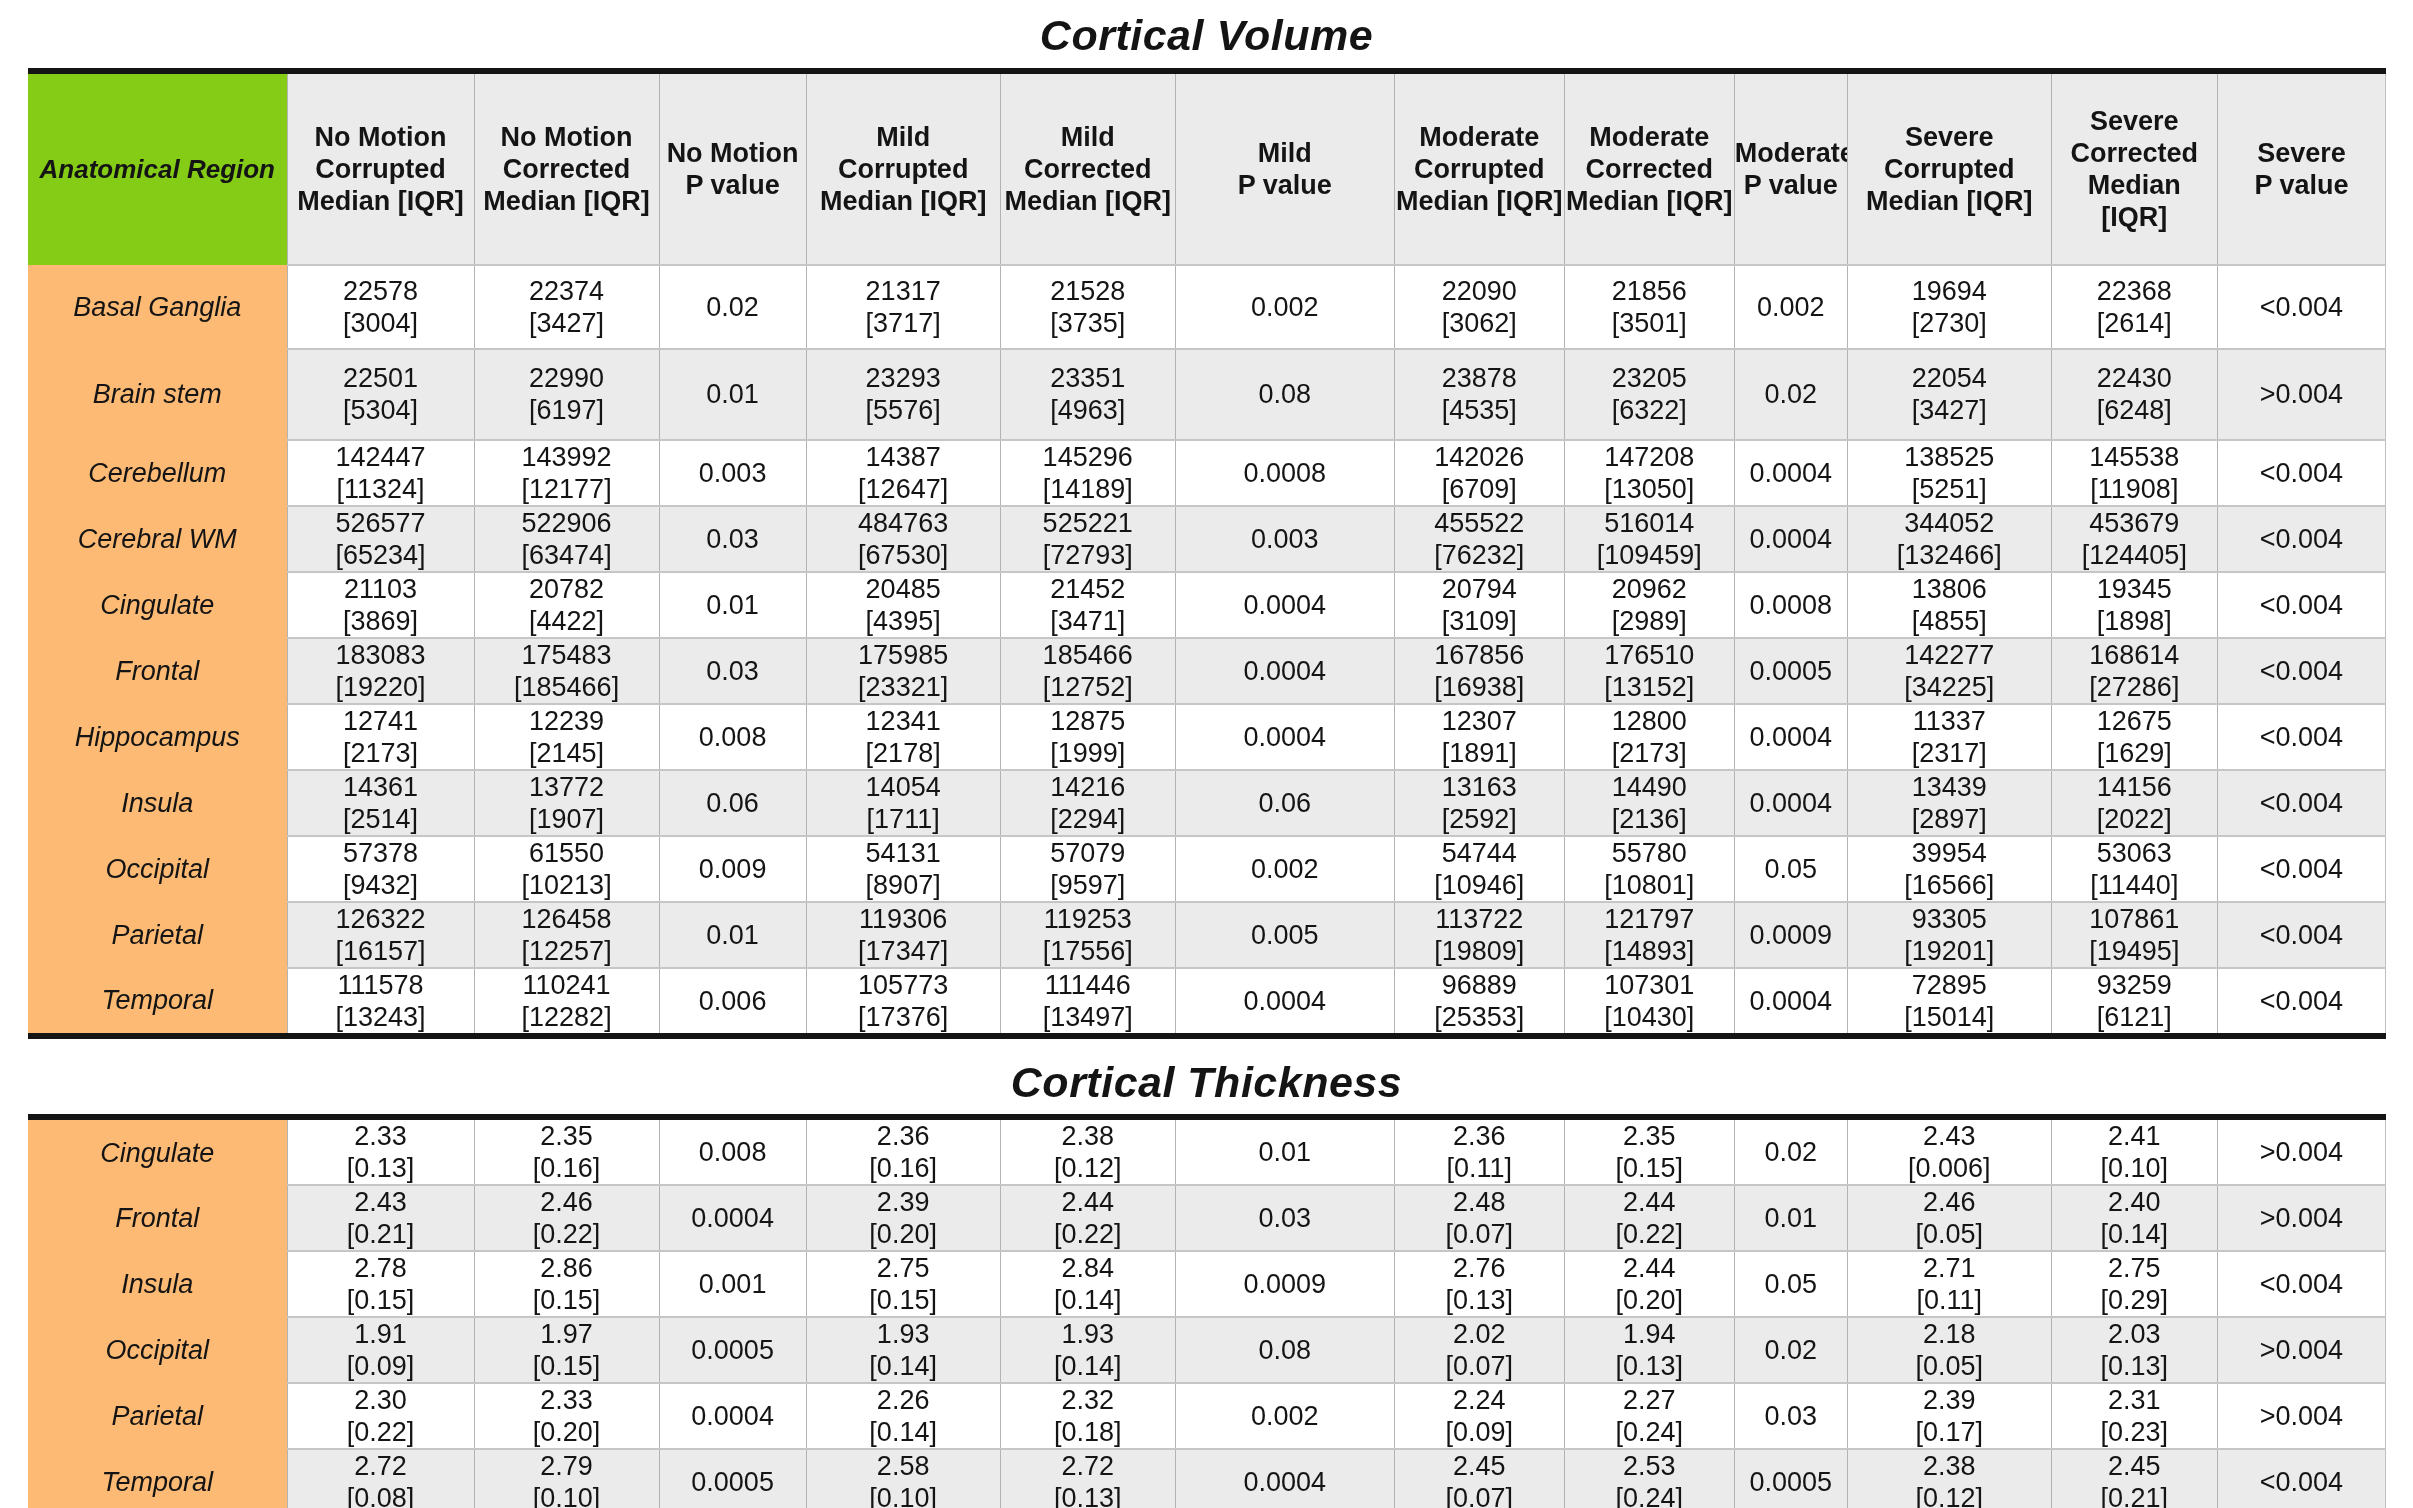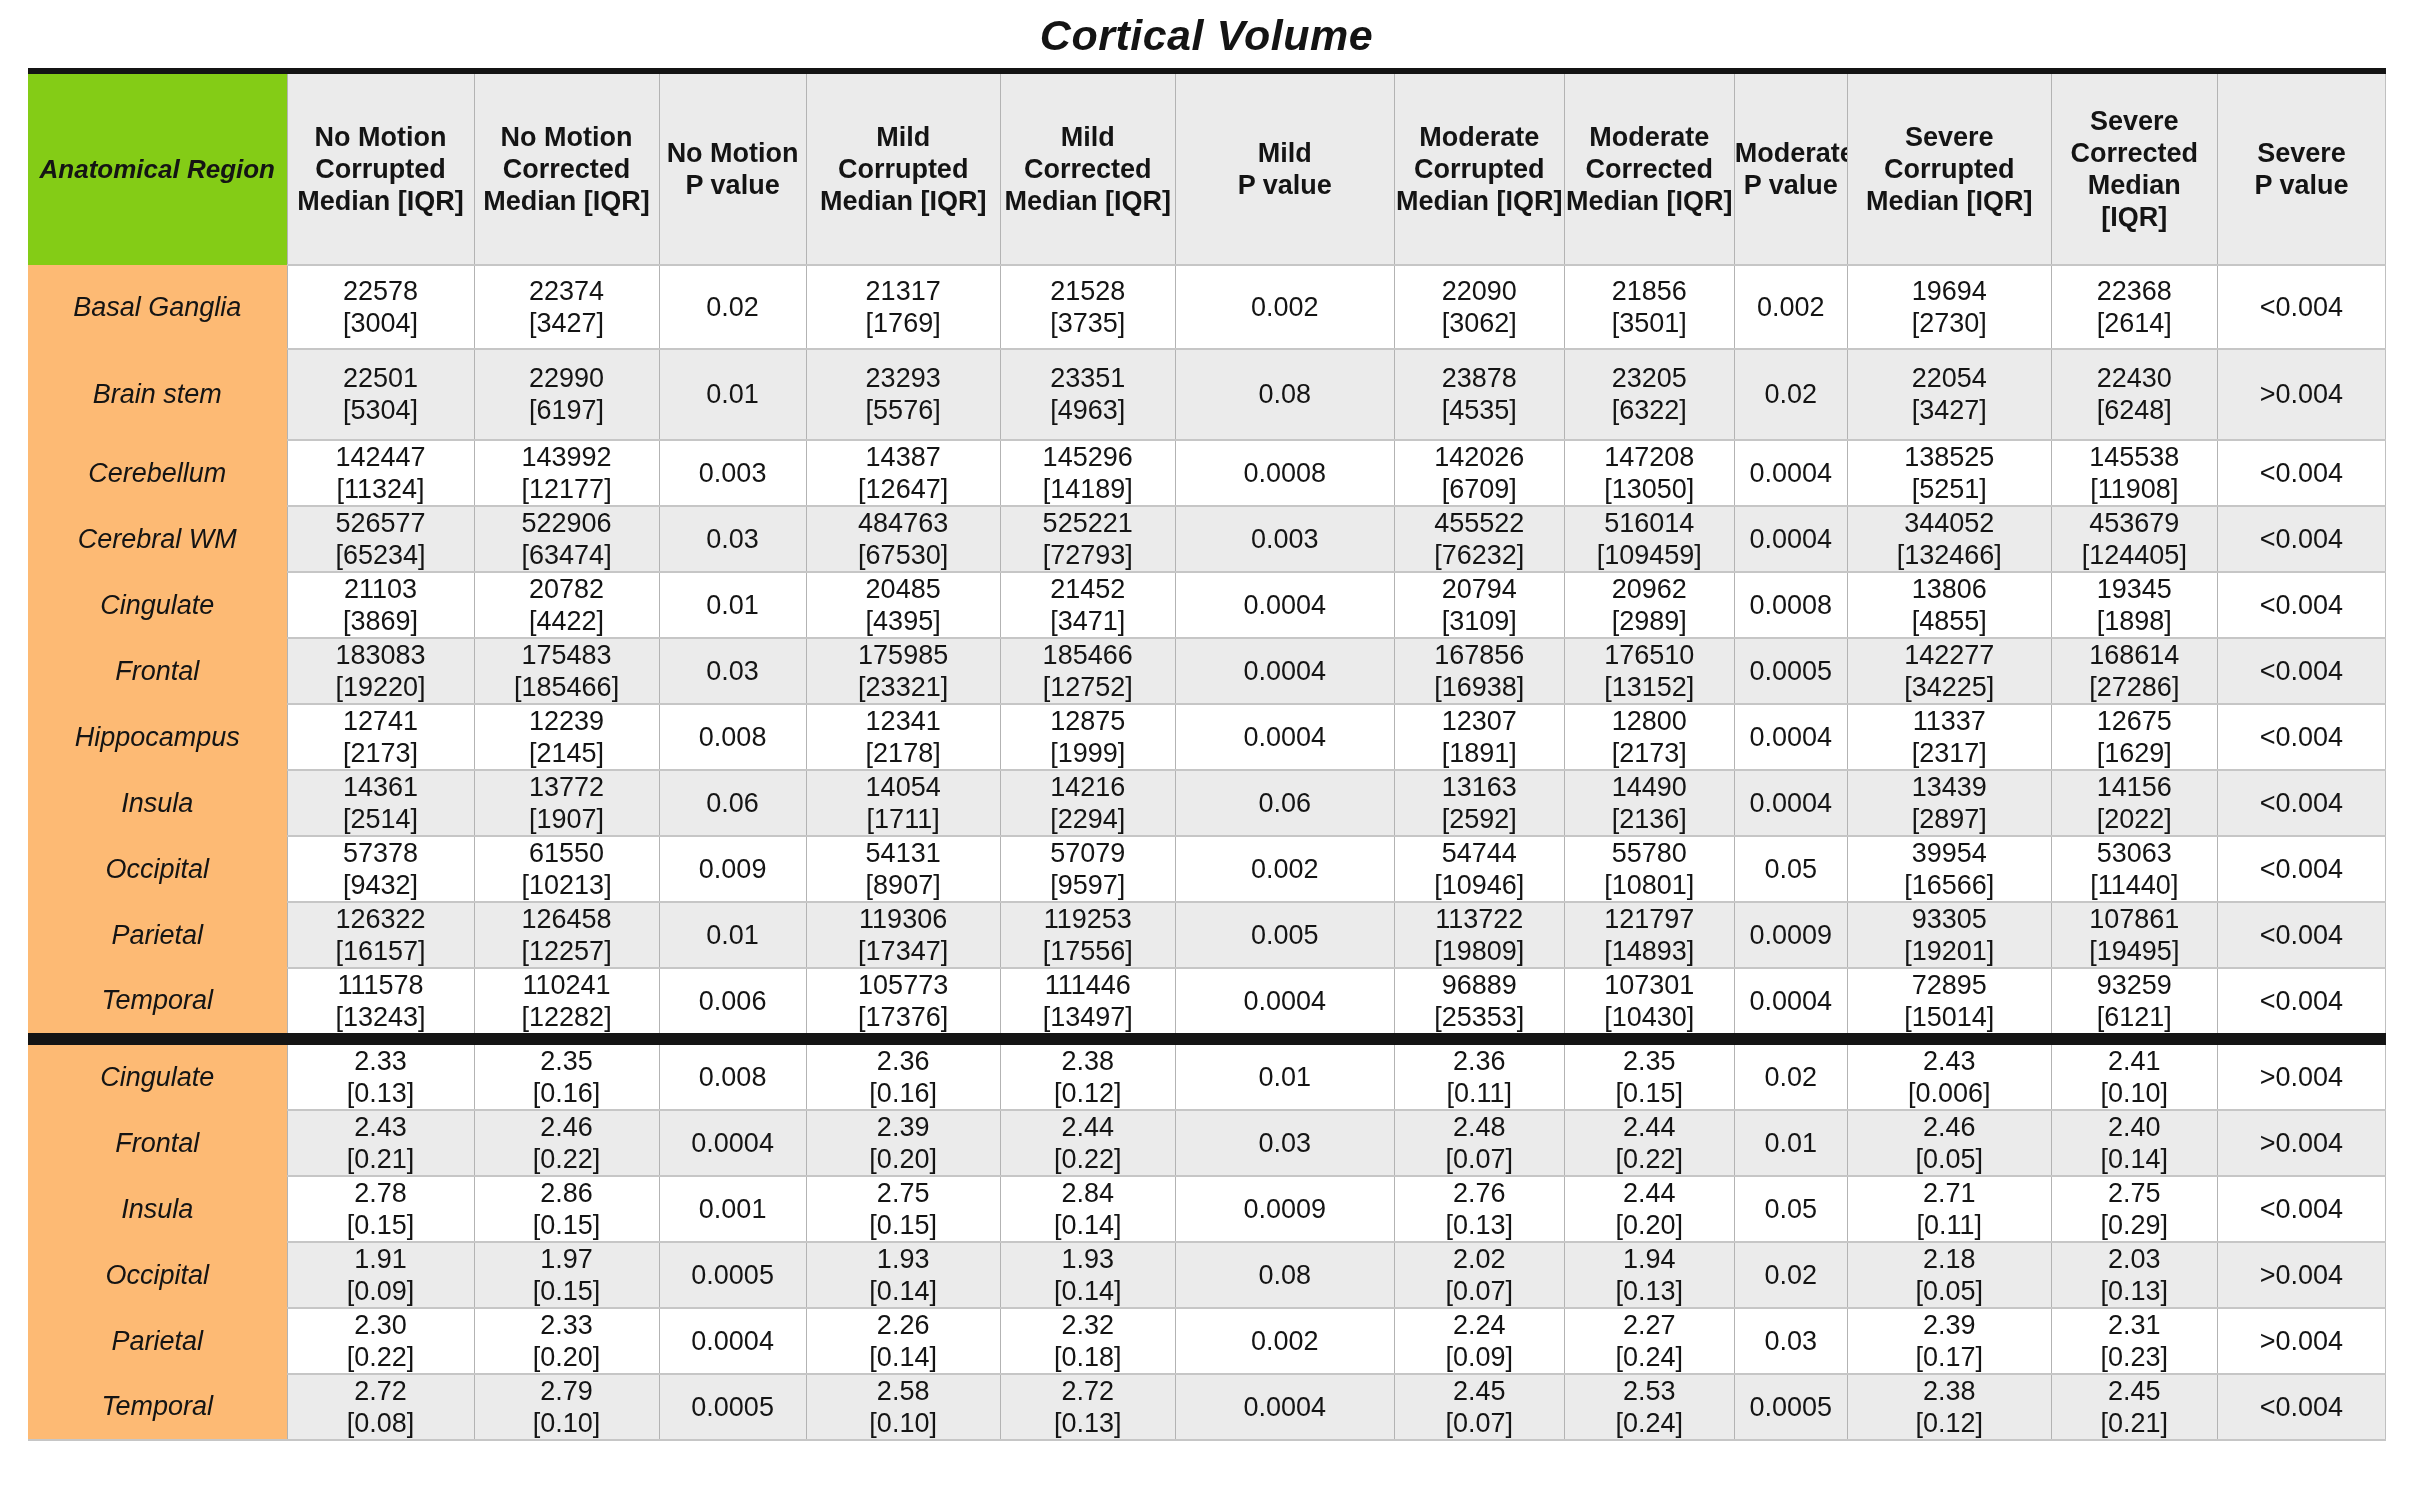--- a/index.html
+++ b/index.html
@@ -150,21 +150,21 @@
       </thead>
       <tbody id="volume-body">
           <tr>
             <td class="region">Basal Ganglia</td>
             <td>22578
 [3004]</td>
             <td>22374
 [3427]</td>
             <td>0.02</td>
             <td>21317
-[1769]</td>
+[3717]</td>
             <td>21528
 [3735]</td>
             <td>0.002</td>
             <td>22090
 [3062]</td>
             <td>21856
 [3501]</td>
             <td>0.002</td>
             <td>19694
 [2730]</td>
@@ -399,20 +399,21 @@
             <td>72895
 [15014]</td>
             <td>93259
 [6121]</td>
             <td>&lt;0.004</td>
           </tr>
         </tbody>
     </table>
   </div>
 
+  <div class="section-title title-thickness">Cortical Thickness</div>
 
   <div class="table-wrap wrap-thickness">
     <table class="tbl" id="thickness-table">
       <colgroup>
         <col style="width:259px">
           <col style="width:187px">
           <col style="width:185px">
         <col style="width:147px">
           <col style="width:194px">
           <col style="width:175px">

